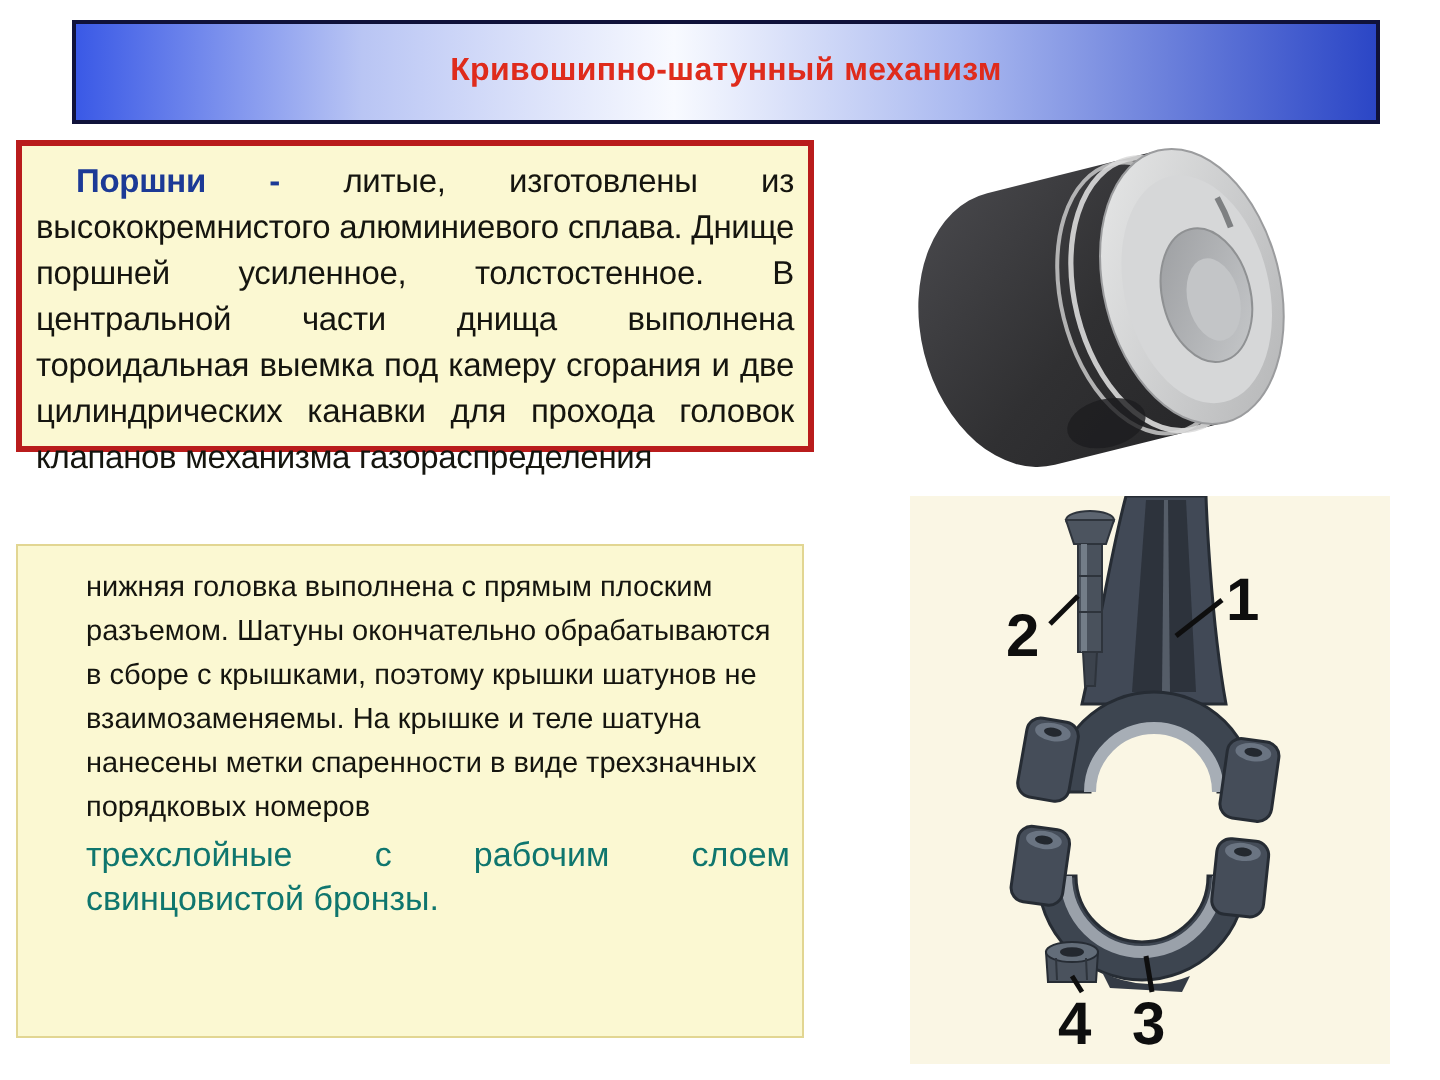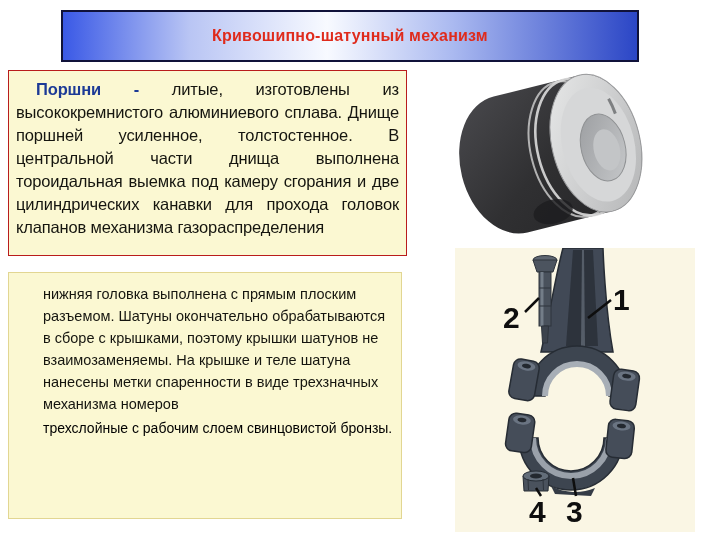--- a/index.html
+++ b/index.html
@@ -1,34 +1,34 @@
 <!DOCTYPE html>
 <html><head>
 <meta charset="utf-8">
 <style>
   * { margin:0; padding:0; box-sizing:border-box; }
   html,body { width:720px; height:540px; background:#ffffff; font-family:"Liberation Sans",sans-serif; }
   .slide { position:relative; width:720px; height:540px; background:#ffffff; overflow:hidden; }
 
   
   .title-bar {
-    position:absolute; left:36px; top:10px; width:578px; height:52px;
+    position:absolute; left:36px; top:10px; width:654px; height:52px;
     border:2px solid #10123a;
     background:linear-gradient(90deg,#3a59e6 0%,#b9c5f4 22%,#f8faff 46%,#aab9f0 68%,#2b46c6 100%);
-    display:flex; align-items:center; justify-content:center;margin-left:25px;
+    display:flex; align-items:center; justify-content:center;
   }
   .title-bar .title-text {
     color:#df2b1c; font-weight:bold; font-size:16px; letter-spacing:.2px;
   }
 
   
   .block { position:absolute; background:#fbf8d2; }
   .block-pistons {
-    left:8px; top:70px; width:399px; height:186px;
-    border:1px solid #b91c1c; padding:7px 7px 0 7px;
+    left:8px; top:70px; width:399px; height:156px;
+    border:3px solid #b91c1c; padding:7px 7px 0 7px;
   }
   .block-pistons p {
     font-size:16.5px; line-height:23px; color:#15150f;
     text-align:justify; text-indent:20px; letter-spacing:-0.15px;
   }
   .hl { color:#1c3a96; font-weight:bold; }
 
   .block-rods {
     left:8px; top:272px; width:394px; height:247px;
     border:1px solid #e2d692; padding:7px 9px 0 8px;
@@ -36,21 +36,21 @@
   .rods-first-line { font-size:14.5px; color:#15150f; line-height:26px; }
   .rods-head { color:#152f7e; font-weight:bold; font-size:21px; letter-spacing:.3px; }
   .rods-body {
     margin-left:26px; margin-top:3px;
     font-size:14.5px; line-height:22px; color:#15150f; text-align:left;
   }
   .bearings-line { margin-top:9px; font-size:14.5px; color:#15150f; line-height:24px; }
   .bearings-head { color:#152f7e; font-weight:bold; font-size:17px; }
   .bearings-body {
     margin-left:26px; margin-top:2px; width:352px;
-    font-size:14px; line-height:22px; color:#000000; text-align:justify;
+    font-size:17px; line-height:22px; color:#0f766e; text-align:justify;
   }
 
   
   .figure-piston { position:absolute; left:448px; top:68px; }
   .figure-rod    { position:absolute; left:455px; top:248px; }
   .num-label { font-family:"Liberation Sans",sans-serif; font-weight:bold; font-size:30px; fill:#0e0e0e; }
 </style>
 </head>
 <body>
 
@@ -58,21 +58,21 @@
 
   <div class="title-bar">
     <span class="title-text">Кривошипно-шатунный механизм</span>
   </div>
 
   <div class="block block-pistons">
     <p><span class="hl">Поршни - </span><span>литые, изготовлены из высококремнистого алюминиевого сплава. Днище поршней усиленное, толстостенное. В центральной части днища выполнена тороидальная выемка под камеру сгорания и две цилиндрических канавки для прохода головок клапанов механизма газораспределения</span></p>
   </div>
 
   <div class="block block-rods">
-    <p class="rods-body">нижняя головка выполнена с прямым плоским разъемом. Шатуны окончательно обрабатываются в сборе с крышками, поэтому крышки шатунов не взаимозаменяемы. На крышке и теле шатуна нанесены метки спаренности в  виде  трехзначных механизма номеров</p>
+    <p class="rods-body">нижняя головка выполнена с прямым плоским разъемом. Шатуны окончательно обрабатываются в сборе с крышками, поэтому крышки шатунов не взаимозаменяемы. На крышке и теле шатуна нанесены метки спаренности в  виде  трехзначных порядковых номеров</p>
     <p class="bearings-body">трехслойные с рабочим слоем свинцовистой бронзы.</p>
   </div>
 
   <div class="figure-piston">
     <svg width="210" height="178" viewBox="0 0 210 178">
       <defs>
         <linearGradient id="bodyGrad" x1="0" y1="0" x2="1" y2="1">
           <stop offset="0" stop-color="#4a4a4e"></stop>
           <stop offset="0.5" stop-color="#303032"></stop>
           <stop offset="1" stop-color="#242426"></stop>

